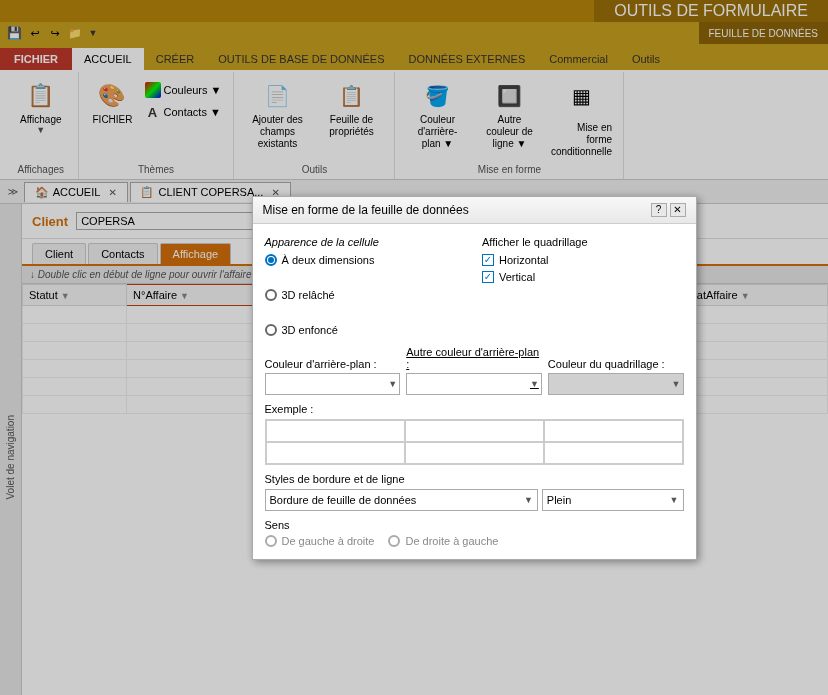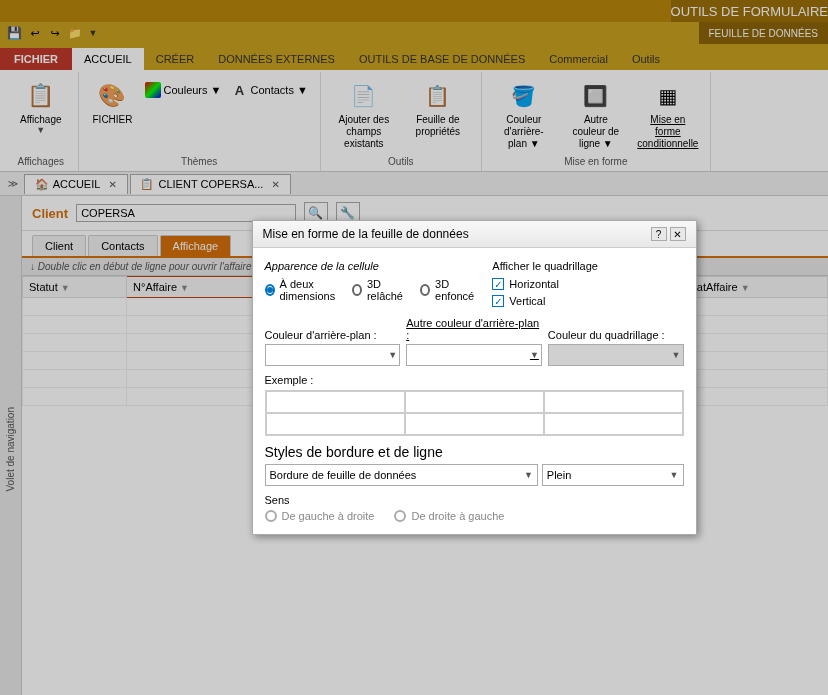--- a/index.html
+++ b/index.html
@@ -2,42 +2,42 @@
 <html><head>
   <meta charset="utf-8">
   <style>
     * { box-sizing: border-box; margin: 0; padding: 0; }
     body { font-family: 'Segoe UI', Arial, sans-serif; font-size: 11px; background: #f0f0f0; width: 828px; height: 695px; overflow: hidden; }
   </style>
 </head>
 <body>
 
 <div style="display:flex; justify-content:flex-end; background:#b8860b; height:22px; align-items:center;">
-  <span style="color:white; font-size:13px; padding:0 0; background:#9a7008; height:100%; display:flex; align-items:center;">OUTILS DE FORMULAIRE</span>
+  <span style="color:white; font-size:16px; padding:0 20px; background:#9a7008; height:100%; display:flex; align-items:center;">OUTILS DE FORMULAIRE</span>
 </div>
 
 <div style="display:flex; background:#c8a020; height:22px; align-items:center; justify-content:space-between;">
   <div style="display:flex; align-items:center; gap:2px; padding:0 6px;">
     <span style="width:18px;height:18px;display:flex;align-items:center;justify-content:center;cursor:pointer;font-size:12px;">💾</span>
     <span style="width:18px;height:18px;display:flex;align-items:center;justify-content:center;cursor:pointer;font-size:11px;">↩</span>
     <span style="width:18px;height:18px;display:flex;align-items:center;justify-content:center;cursor:pointer;font-size:11px;">↪</span>
     <span style="width:18px;height:18px;display:flex;align-items:center;justify-content:center;cursor:pointer;font-size:11px;">📁</span>
     <span style="width:14px;height:18px;display:flex;align-items:center;justify-content:center;cursor:pointer;font-size:9px;color:#333;">▼</span>
   </div>
   <div style="display:flex; align-items:flex-end; height:100%; padding-right:0;">
     <span style="background:#8b6508; color:white; font-size:10px; padding:2px 10px; height:100%; display:flex; align-items:center; cursor:pointer;">FEUILLE DE DONNÉES</span>
   </div>
 </div>
 
 <div style="display:flex; background:#c8a020; height:26px; align-items:flex-end;">
   <div style="background:#c0392b; color:white; font-weight:bold; padding:4px 14px; font-size:11px; cursor:pointer; height:22px; display:flex; align-items:center;">FICHIER</div>
   <div style="background:white; padding:4px 12px; font-size:11px; cursor:pointer; height:22px; display:flex; align-items:center;">ACCUEIL</div>
   <div style="padding:4px 12px; font-size:11px; cursor:pointer; height:22px; display:flex; align-items:center; color:#333;">CRÉER</div>
+  <div style="padding:4px 12px; font-size:11px; cursor:pointer; height:22px; display:flex; align-items:center; color:#333;">OUTILS DE BASE DE DONNÉES</div>
   <div style="padding:4px 12px; font-size:11px; cursor:pointer; height:22px; display:flex; align-items:center; color:#333;">DONNÉES EXTERNES</div>
-  <div style="padding:4px 12px; font-size:11px; cursor:pointer; height:22px; display:flex; align-items:center; color:#333;">OUTILS DE BASE DE DONNÉES</div>
   <div style="padding:4px 12px; font-size:11px; cursor:pointer; height:22px; display:flex; align-items:center; color:#333;">Commercial</div>
   <div style="padding:4px 12px; font-size:11px; cursor:pointer; height:22px; display:flex; align-items:center; color:#333;">Outils</div>
 </div>
 
 <div style="background:white; border-bottom:1px solid #ccc; display:flex; align-items:stretch; padding:2px 4px 0 4px; min-height:90px;">
 
   <div style="display:flex;flex-direction:column;align-items:center;padding:4px 8px 0;border-right:1px solid #e0e0e0;">
     <div style="display:flex;flex-direction:column;align-items:center;padding:4px 8px;cursor:pointer;min-width:48px;">
       <div style="width:32px;height:32px;display:flex;align-items:center;justify-content:center;font-size:22px;">📋</div>
       <div style="font-size:10px;text-align:center;margin-top:2px;">Affichage</div>
@@ -45,21 +45,21 @@
     </div>
     <div style="font-size:10px;color:#555;margin-top:auto;padding:2px 0 4px;">Affichages</div>
   </div>
 
   <div style="display:flex;flex-direction:column;align-items:center;padding:4px 8px 0;border-right:1px solid #e0e0e0;">
     <div style="display:flex;gap:2px;align-items:flex-start;flex:1;">
       <div style="display:flex;flex-direction:column;align-items:center;padding:4px 6px;cursor:pointer;">
         <div style="width:32px;height:32px;display:flex;align-items:center;justify-content:center;font-size:22px;">🎨</div>
         <div style="font-size:10px;text-align:center;margin-top:2px;">FICHIER</div>
       </div>
-      <div style="display:flex;flex-direction:row;gap:2px;margin-top:4px;">
+      <div style="display:flex;flex-direction:column;gap:2px;margin-top:4px;">
         <div style="display:flex;align-items:center;gap:3px;padding:2px 4px;cursor:pointer;font-size:11px;">
           <div style="width:16px;height:16px;background:linear-gradient(135deg,#f00,#0f0,#00f);border-radius:2px;"></div>
           <span>Couleurs ▼</span>
         </div>
         <div style="display:flex;align-items:center;gap:3px;padding:2px 4px;cursor:pointer;font-size:11px;">
           <div style="width:16px;height:16px;display:flex;align-items:center;justify-content:center;font-weight:bold;font-size:13px;color:#333;">A</div>
           <span>Contacts ▼</span>
         </div>
       </div>
     </div>
@@ -85,21 +85,21 @@
       <div style="display:flex;flex-direction:column;align-items:center;padding:4px 6px;cursor:pointer;max-width:68px;">
         <div style="width:32px;height:32px;display:flex;align-items:center;justify-content:center;font-size:20px;">🪣</div>
         <div style="font-size:10px;text-align:center;margin-top:2px;line-height:1.2;">Couleur d'arrière-plan ▼</div>
       </div>
       <div style="display:flex;flex-direction:column;align-items:center;padding:4px 6px;cursor:pointer;max-width:68px;">
         <div style="width:32px;height:32px;display:flex;align-items:center;justify-content:center;font-size:20px;">🔲</div>
         <div style="font-size:10px;text-align:center;margin-top:2px;line-height:1.2;">Autre couleur de ligne ▼</div>
       </div>
       <div style="display:flex;flex-direction:column;align-items:center;padding:4px 6px;cursor:pointer;max-width:68px;">
         <div style="width:32px;height:32px;display:flex;align-items:center;justify-content:center;font-size:20px;">▦</div>
-        <div style="font-size:10px;text-align:center;margin-top:2px;line-height:1.2;text-decoration:underline;">Mise en forme conditionnelle</div>
+        <div style="font-size:10px;text-align:right;margin-top:10px;line-height:1.2;">Mise en forme conditionnelle</div>
       </div>
     </div>
     <div style="font-size:10px;color:#555;margin-top:auto;padding:2px 0 4px;">Mise en forme</div>
   </div>
 </div>
 
 <div style="background:#f0f0f0;border-bottom:1px solid #ccc;display:flex;align-items:center;height:24px;padding:0 4px;">
   <div style="width:18px;height:18px;display:flex;align-items:center;justify-content:center;cursor:pointer;font-size:10px;color:#555;">≫</div>
   <div style="background:white;border:1px solid #aaa;border-bottom:none;padding:2px 10px;font-size:11px;cursor:pointer;display:flex;align-items:center;gap:4px;margin-left:2px;height:20px;">
     <span style="font-size:11px;">🏠</span>
@@ -219,21 +219,21 @@
         <button style="width:16px;height:14px;border:1px solid #aaa;background:#e8e8e8;display:flex;align-items:center;justify-content:center;cursor:pointer;font-size:10px;">✕</button>
       </div>
     </div>
 
     <div style="padding:12px;">
 
       <div style="display:flex;gap:16px;margin-bottom:10px;">
 
         <div style="flex:1;">
           <div style="font-weight:normal;margin-bottom:6px;font-style:italic;">Apparence de la cellule</div>
-          <div style="display:flex;flex-direction:row;gap:15px;">
+          <div style="display:flex;flex-direction:column;gap:23px;">
             <label style="display:flex;align-items:center;gap:5px;cursor:pointer;font-size:11px;">
               <div style="width:12px;height:12px;border-radius:50%;border:2px solid #0070c0;display:flex;align-items:center;justify-content:center;">
                 <div style="width:6px;height:6px;border-radius:50%;background:#0070c0;"></div>
               </div>
               <span>À deux dimensions</span>
             </label>
             <label style="display:flex;align-items:center;gap:5px;cursor:pointer;font-size:11px;">
               <div style="width:12px;height:12px;border-radius:50%;border:2px solid #666;"></div>
               <span>3D relâché</span>
             </label>
@@ -294,36 +294,36 @@
           <div style="height:22px;border:1px solid #ccc;background:white;"></div>
           <div style="height:22px;border:1px solid #ccc;background:white;"></div>
           <div style="height:22px;border:1px solid #ccc;background:white;"></div>
           <div style="height:22px;border:1px solid #ccc;background:white;"></div>
           <div style="height:22px;border:1px solid #ccc;background:white;"></div>
           <div style="height:22px;border:1px solid #ccc;background:white;"></div>
         </div>
       </div>
 
       <div style="margin-bottom:8px;">
-        <div style="font-size:14px;margin-bottom:4px;">Styles de bordure et de ligne</div>
+        <div style="font-size:11px;margin-bottom:4px;">Styles de bordure et de ligne</div>
         <div style="display:flex;gap:4px;">
           <div style="flex:2;height:22px;border:1px solid #aaa;background:white;display:flex;align-items:center;padding:0 4px;cursor:pointer;font-size:11px;">
             <span>Bordure de feuille de données</span>
             <span style="margin-left:auto;font-size:9px;color:#555;">▼</span>
           </div>
           <div style="flex:1;height:22px;border:1px solid #aaa;background:white;display:flex;align-items:center;padding:0 4px;cursor:pointer;font-size:11px;">
             <span>Plein</span>
             <span style="margin-left:auto;font-size:9px;color:#555;">▼</span>
           </div>
         </div>
       </div>
 
       <div>
         <div style="font-size:11px;margin-bottom:4px;">Sens</div>
-        <div style="display:flex;gap:20px;">
+        <div style="display:flex;gap:14px;">
           <label style="display:flex;align-items:center;gap:5px;cursor:pointer;font-size:11px;color:#888;">
             <div style="width:12px;height:12px;border-radius:50%;border:2px solid #aaa;"></div>
             <span>De gauche à droite</span>
           </label>
           <label style="display:flex;align-items:center;gap:5px;cursor:pointer;font-size:11px;color:#888;">
             <div style="width:12px;height:12px;border-radius:50%;border:2px solid #aaa;"></div>
             <span>De droite à gauche</span>
           </label>
         </div>
       </div>

